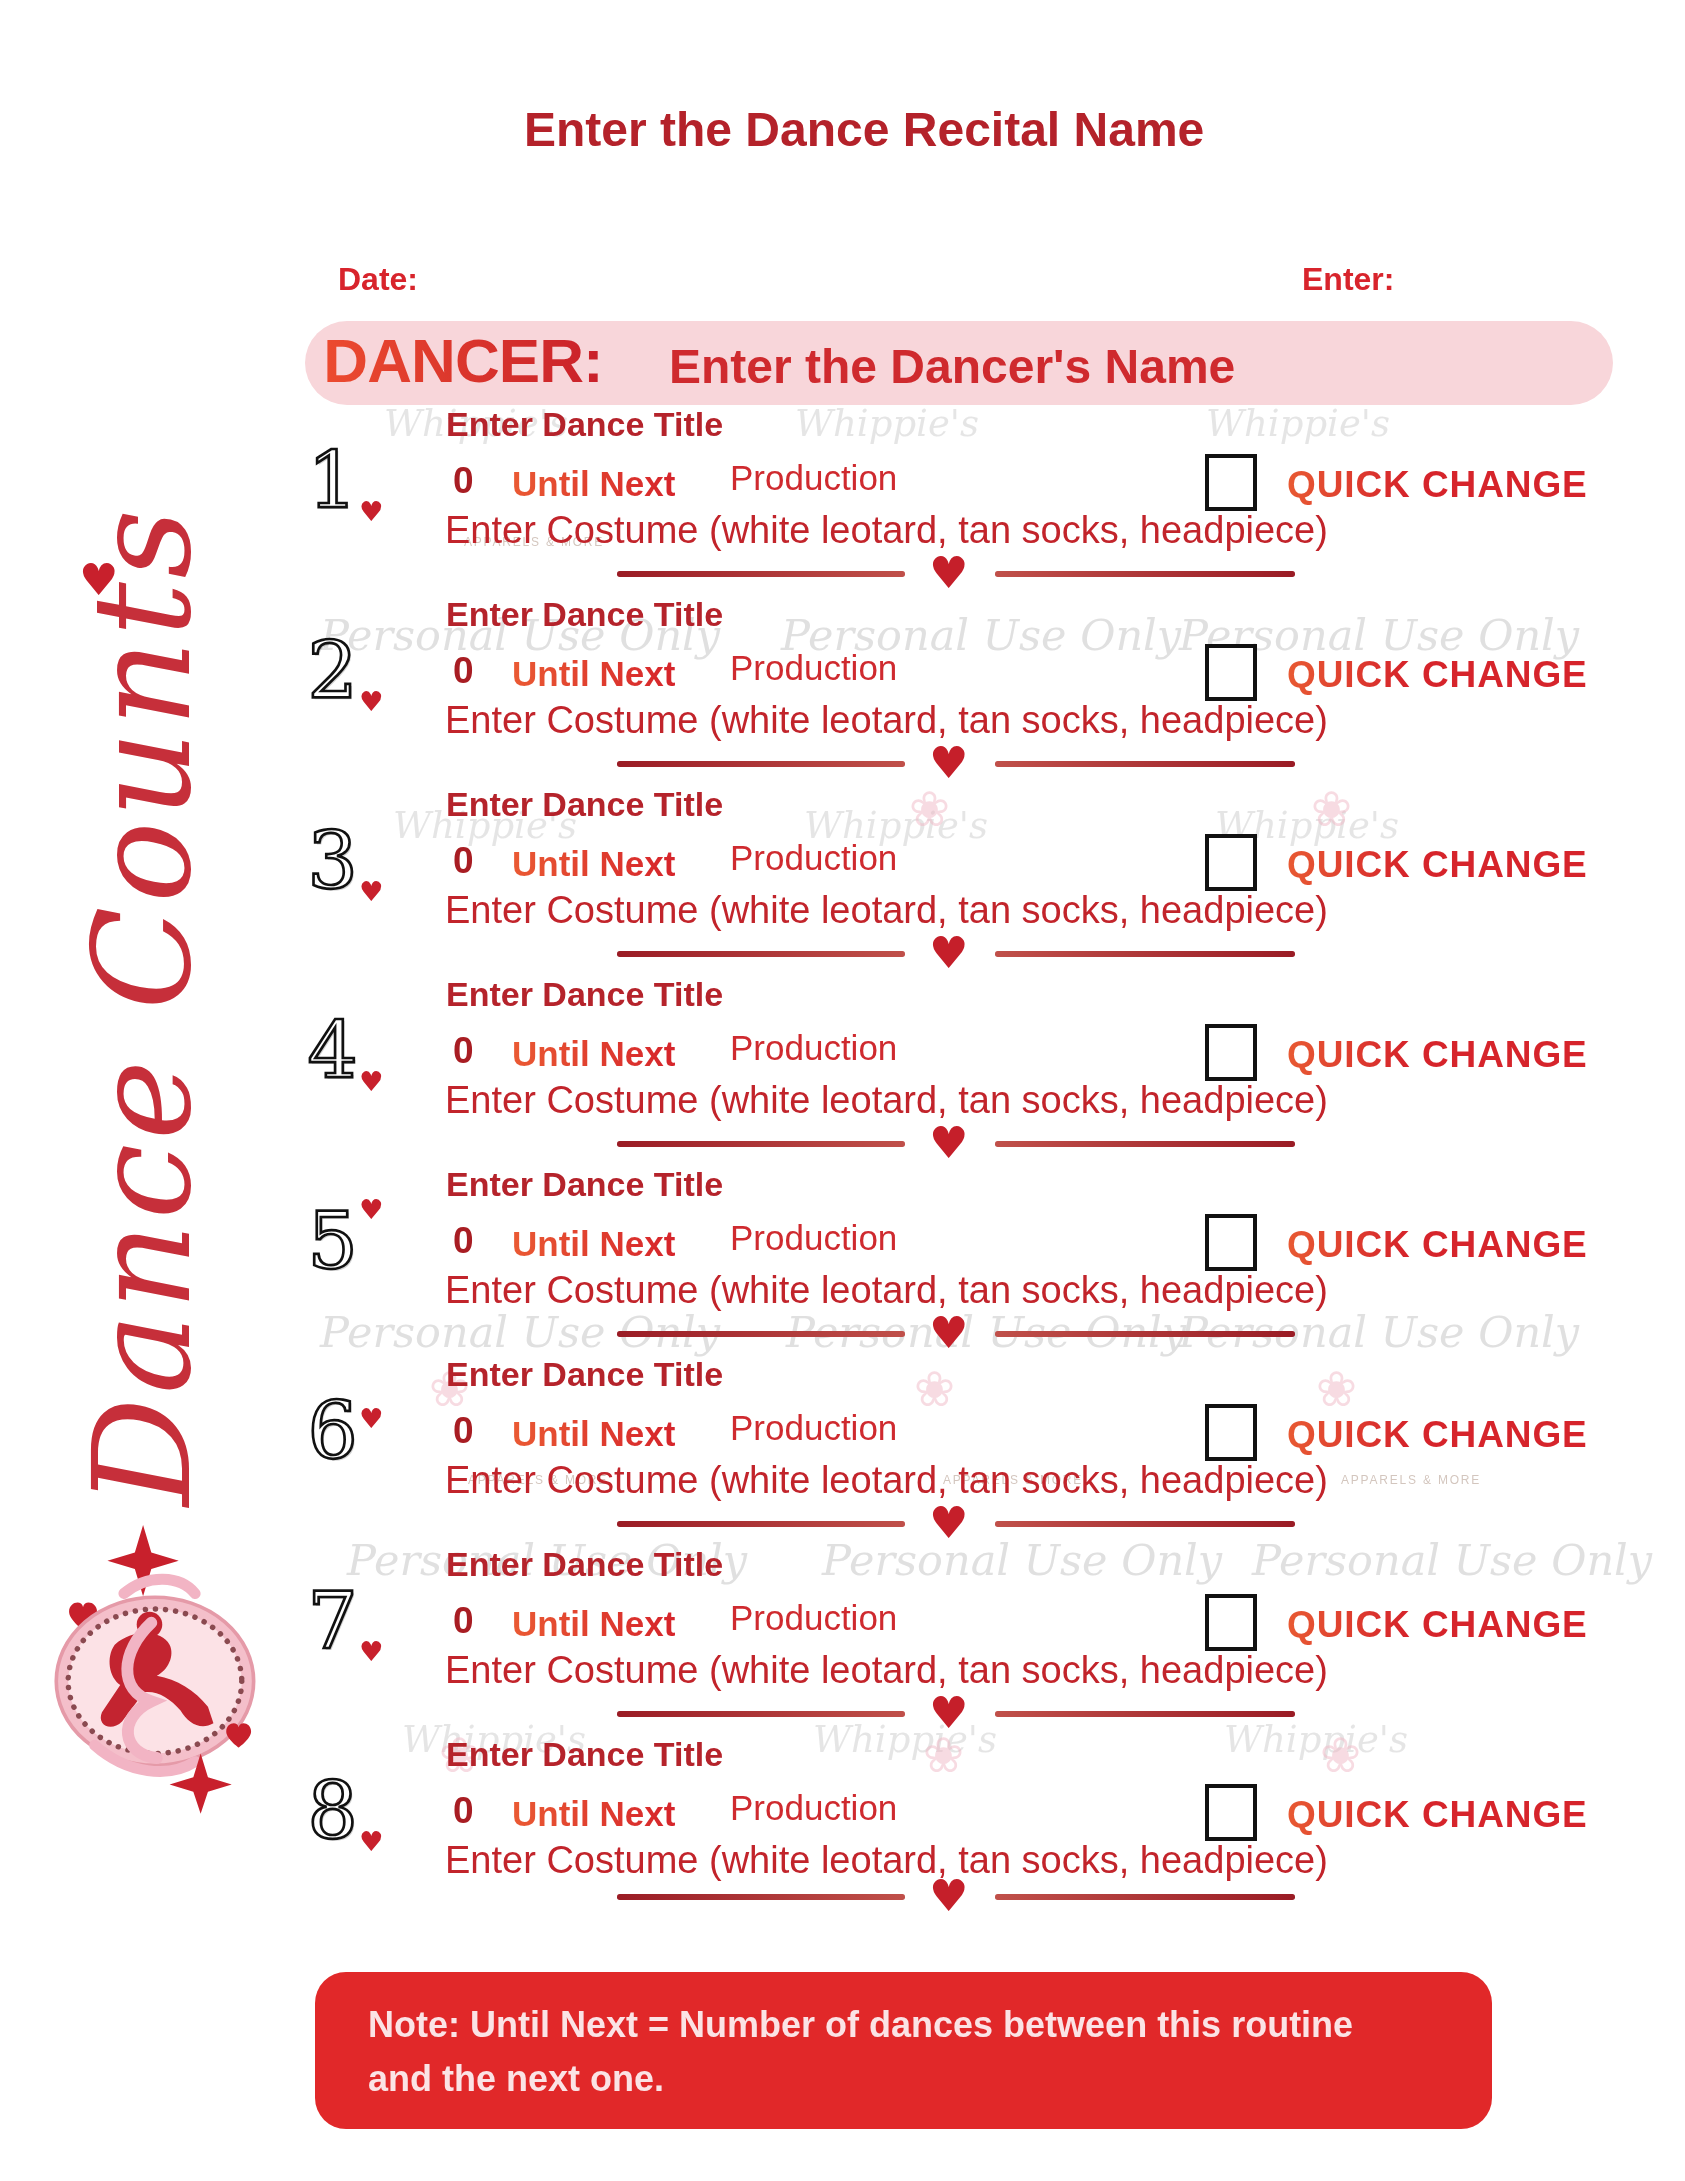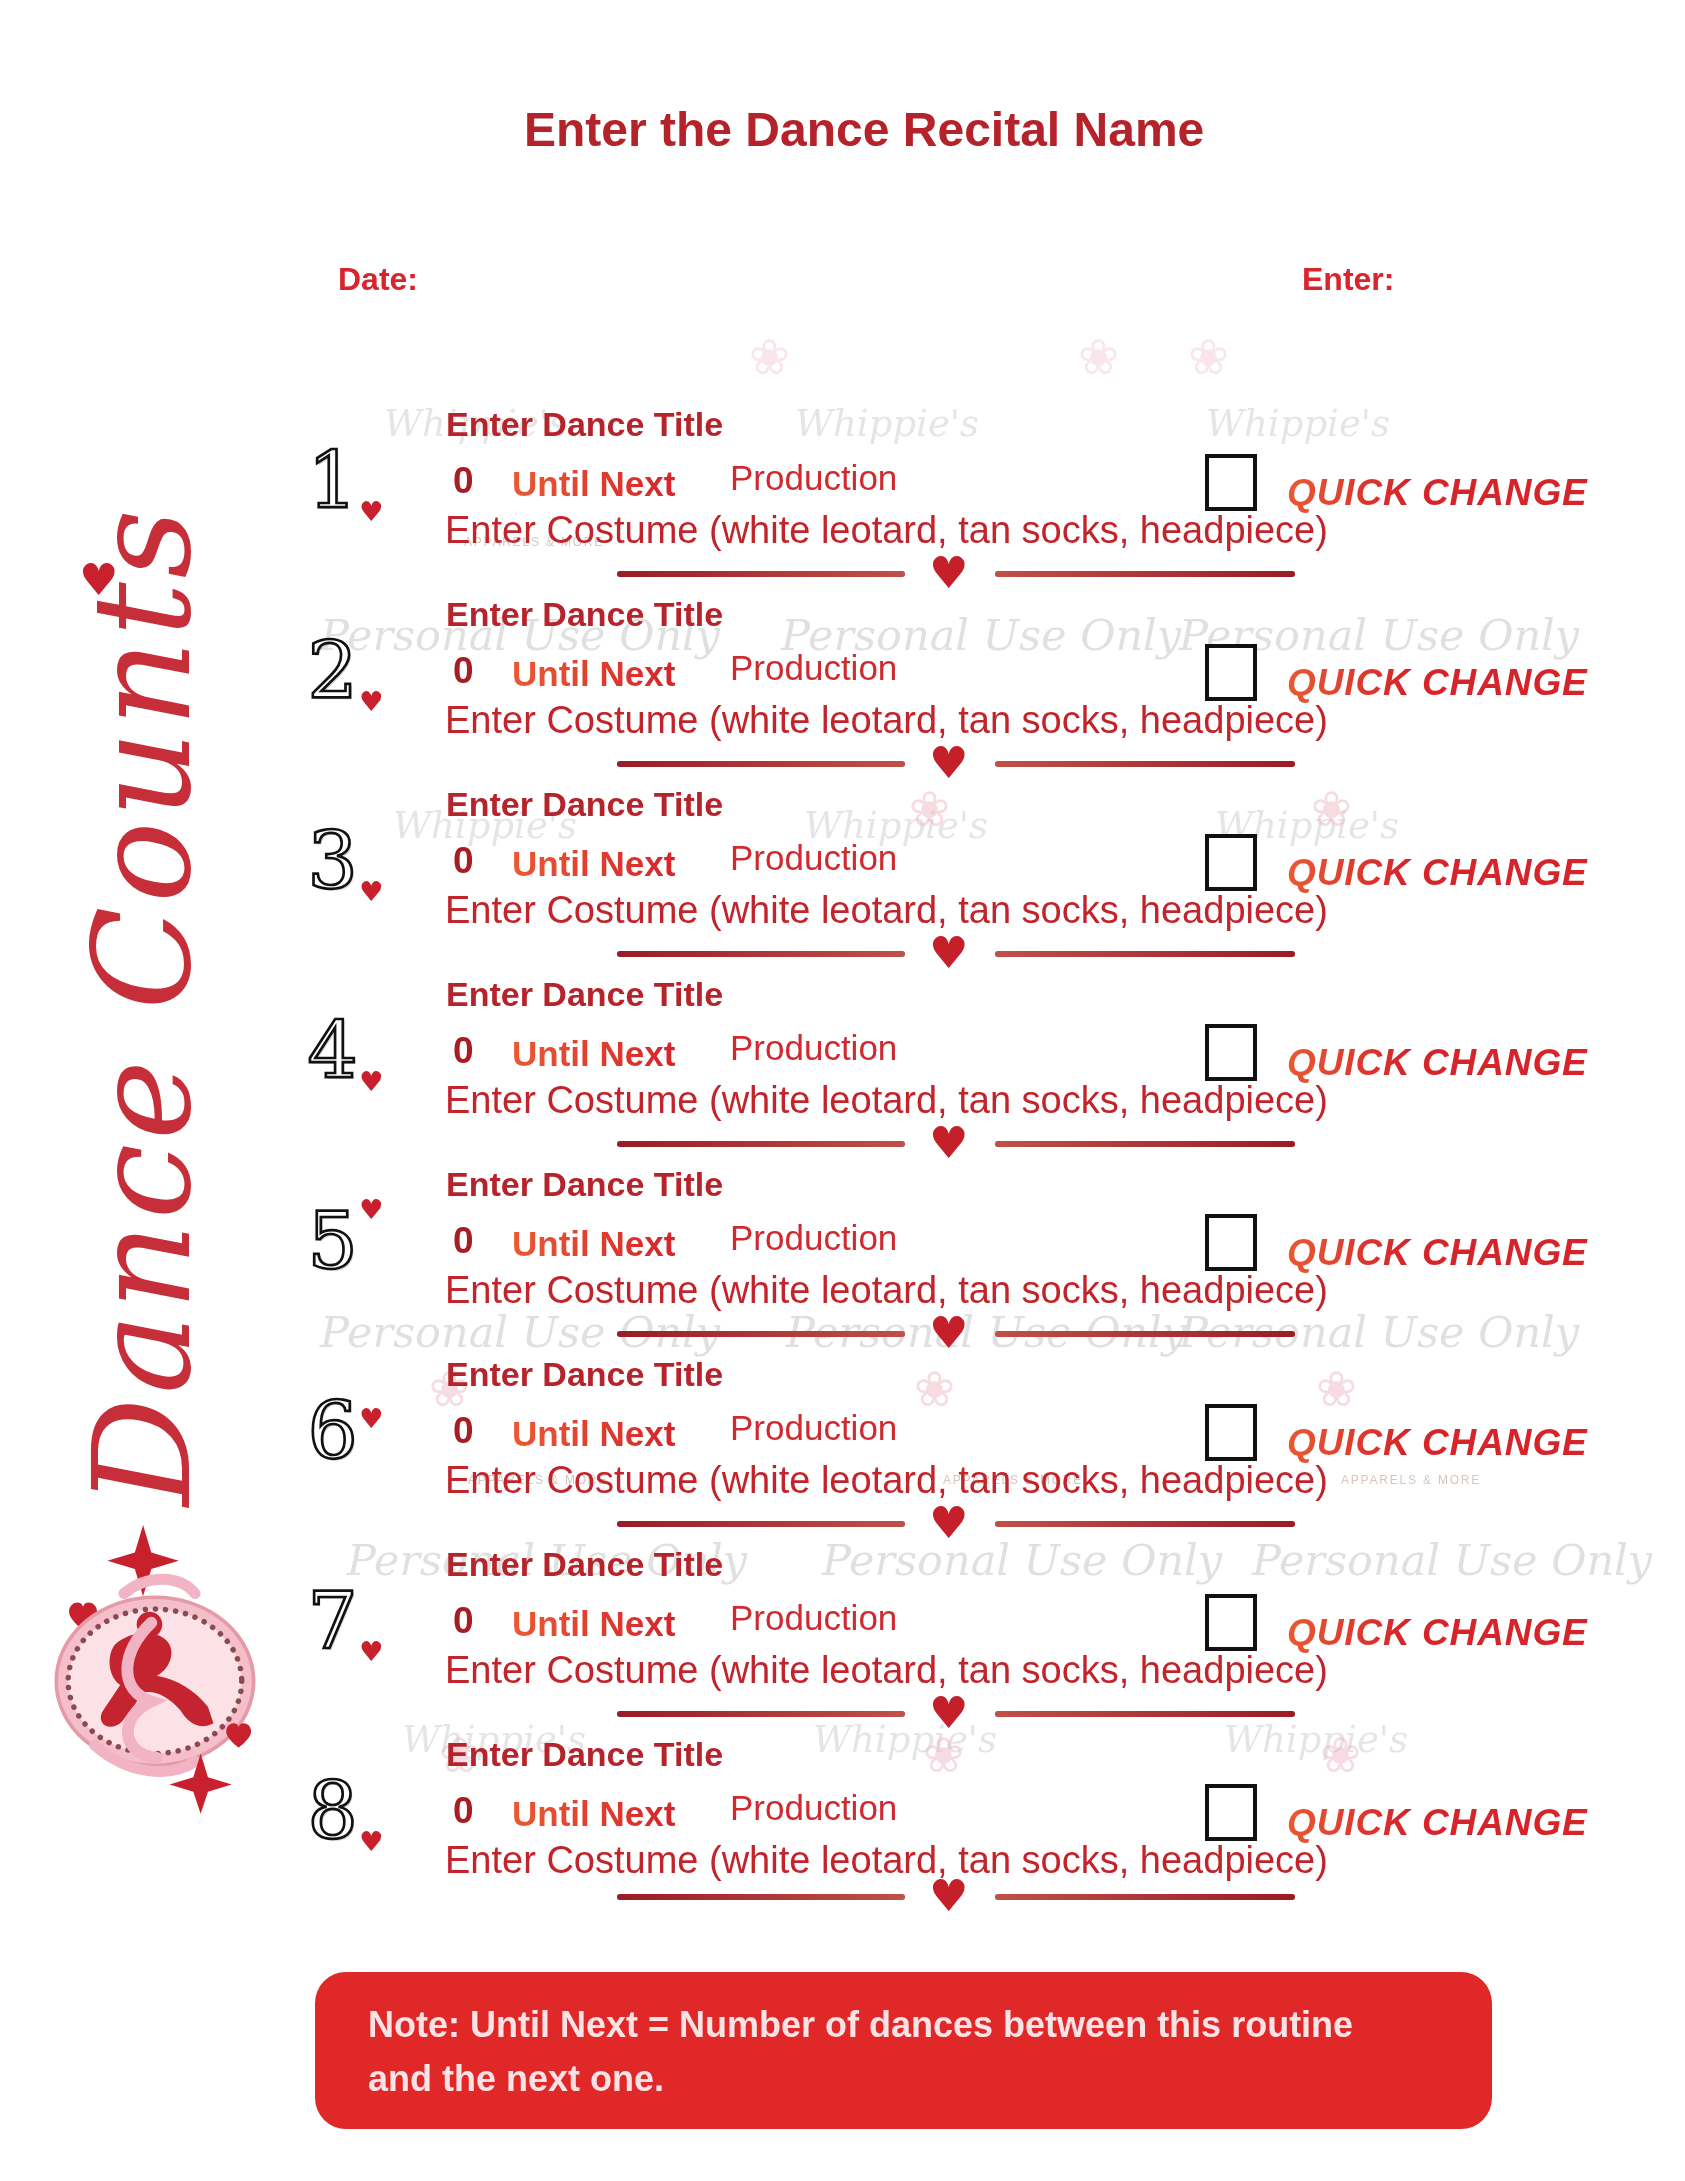--- a/index.html
+++ b/index.html
@@ -40,23 +40,23 @@
   .until-val{position:absolute;left:151px;top:44px;font-size:37px;font-weight:bold;color:#a81d23;}
   .until-label{position:absolute;left:210px;top:48px;font-size:35px;font-weight:bold;
        background:linear-gradient(90deg,#ea5a33,#d6242b);
        -webkit-background-clip:text;background-clip:text;color:transparent;}
   .production{position:absolute;left:428px;top:42px;font-size:35px;font-weight:normal;color:#cf2a2f;}
   .checkbox{position:absolute;left:903px;top:38px;width:44px;height:49px;border:4.6px solid #111;
        background:#ffffff;}
   .checkbox::after{content:"";position:absolute;left:10px;top:10px;width:40px;height:46px;
        border:3.7px solid #111;z-index:-1;background:transparent;}
   .row.first .checkbox::after{display:none;}
-  .qc-label{position:absolute;left:985px;top:56px;font-size:37px;font-weight:bold;letter-spacing:0.9px;
+  .qc-label{position:absolute;left:985px;top:48px;font-size:37px;font-weight:bold;letter-spacing:0.9px;
        background:linear-gradient(90deg,#e85a33,#d6242b 40%,#d6242b);
-       -webkit-background-clip:text;background-clip:text;color:transparent;font-style:italic;}
+       -webkit-background-clip:text;background-clip:text;color:transparent;}
   .costume{position:absolute;left:143px;top:93px;font-size:38px;font-weight:normal;color:#c2242b;}
   .divider{position:absolute;left:0;top:144px;width:1334px;height:55px;}
   .dline{position:absolute;top:11px;height:6.4px;border-radius:2.7px;}
   .dline.l{left:315px;width:288px;background:linear-gradient(90deg,#9a1c25,#c0504a);}
   .dline.r{left:693px;width:300px;background:linear-gradient(90deg,#c0504a,#9a1c25);}
   .dheart{position:absolute;left:627px;top:-12.8px;font-family:"DejaVu Sans",sans-serif;
        font-size:44px;color:#c51f2a;}
 
   
   .script-vert{position:absolute;left:64px;top:1506px;transform-origin:0 0;
@@ -110,20 +110,24 @@
     <span class="wm wm-flower" style="left:1320px;top:1727px">❀</span>
     <span class="wm wm-flower" style="left:749px;top:329px;opacity:.35">❀</span>
     <span class="wm wm-flower" style="left:1078px;top:329px;opacity:.35">❀</span>
     <span class="wm wm-flower" style="left:1188px;top:329px;opacity:.35">❀</span>
   </div>
 
   <div class="page-title">Enter the Dance Recital Name</div>
   <div class="date-label">Date:</div>
   <div class="time-label">Enter:</div>
 
+  <div class="banner">
+    <span class="dancer-label">DANCER:</span>
+    <span class="dancer-name">Enter the Dancer's Name</span>
+  </div>
 
   <span class="side-heart">♥</span>
   <div class="script-vert">Dance Counts</div>
 
   <svg class="logo" width="233" height="302" viewBox="0 0 255 330">
     <path d="M115 14 L124 44 L154 53 L124 62 L115 92 L106 62 L76 53 L106 44 Z" fill="#c8202c"></path>
     <path transform="translate(34,100) scale(0.9)" fill="#c8202c" d="M0 10 C0 -2 15 -5 17 4 C19 -5 34 -2 34 10 C34 20 17 32 17 32 C17 32 0 20 0 10 Z"></path>
     <g transform="translate(128,185)">
       <ellipse rx="108" ry="92" fill="#f4bfca" stroke="#e59aa8" stroke-width="4"></ellipse>
       <ellipse rx="95" ry="79" fill="#fce2e6"></ellipse>

